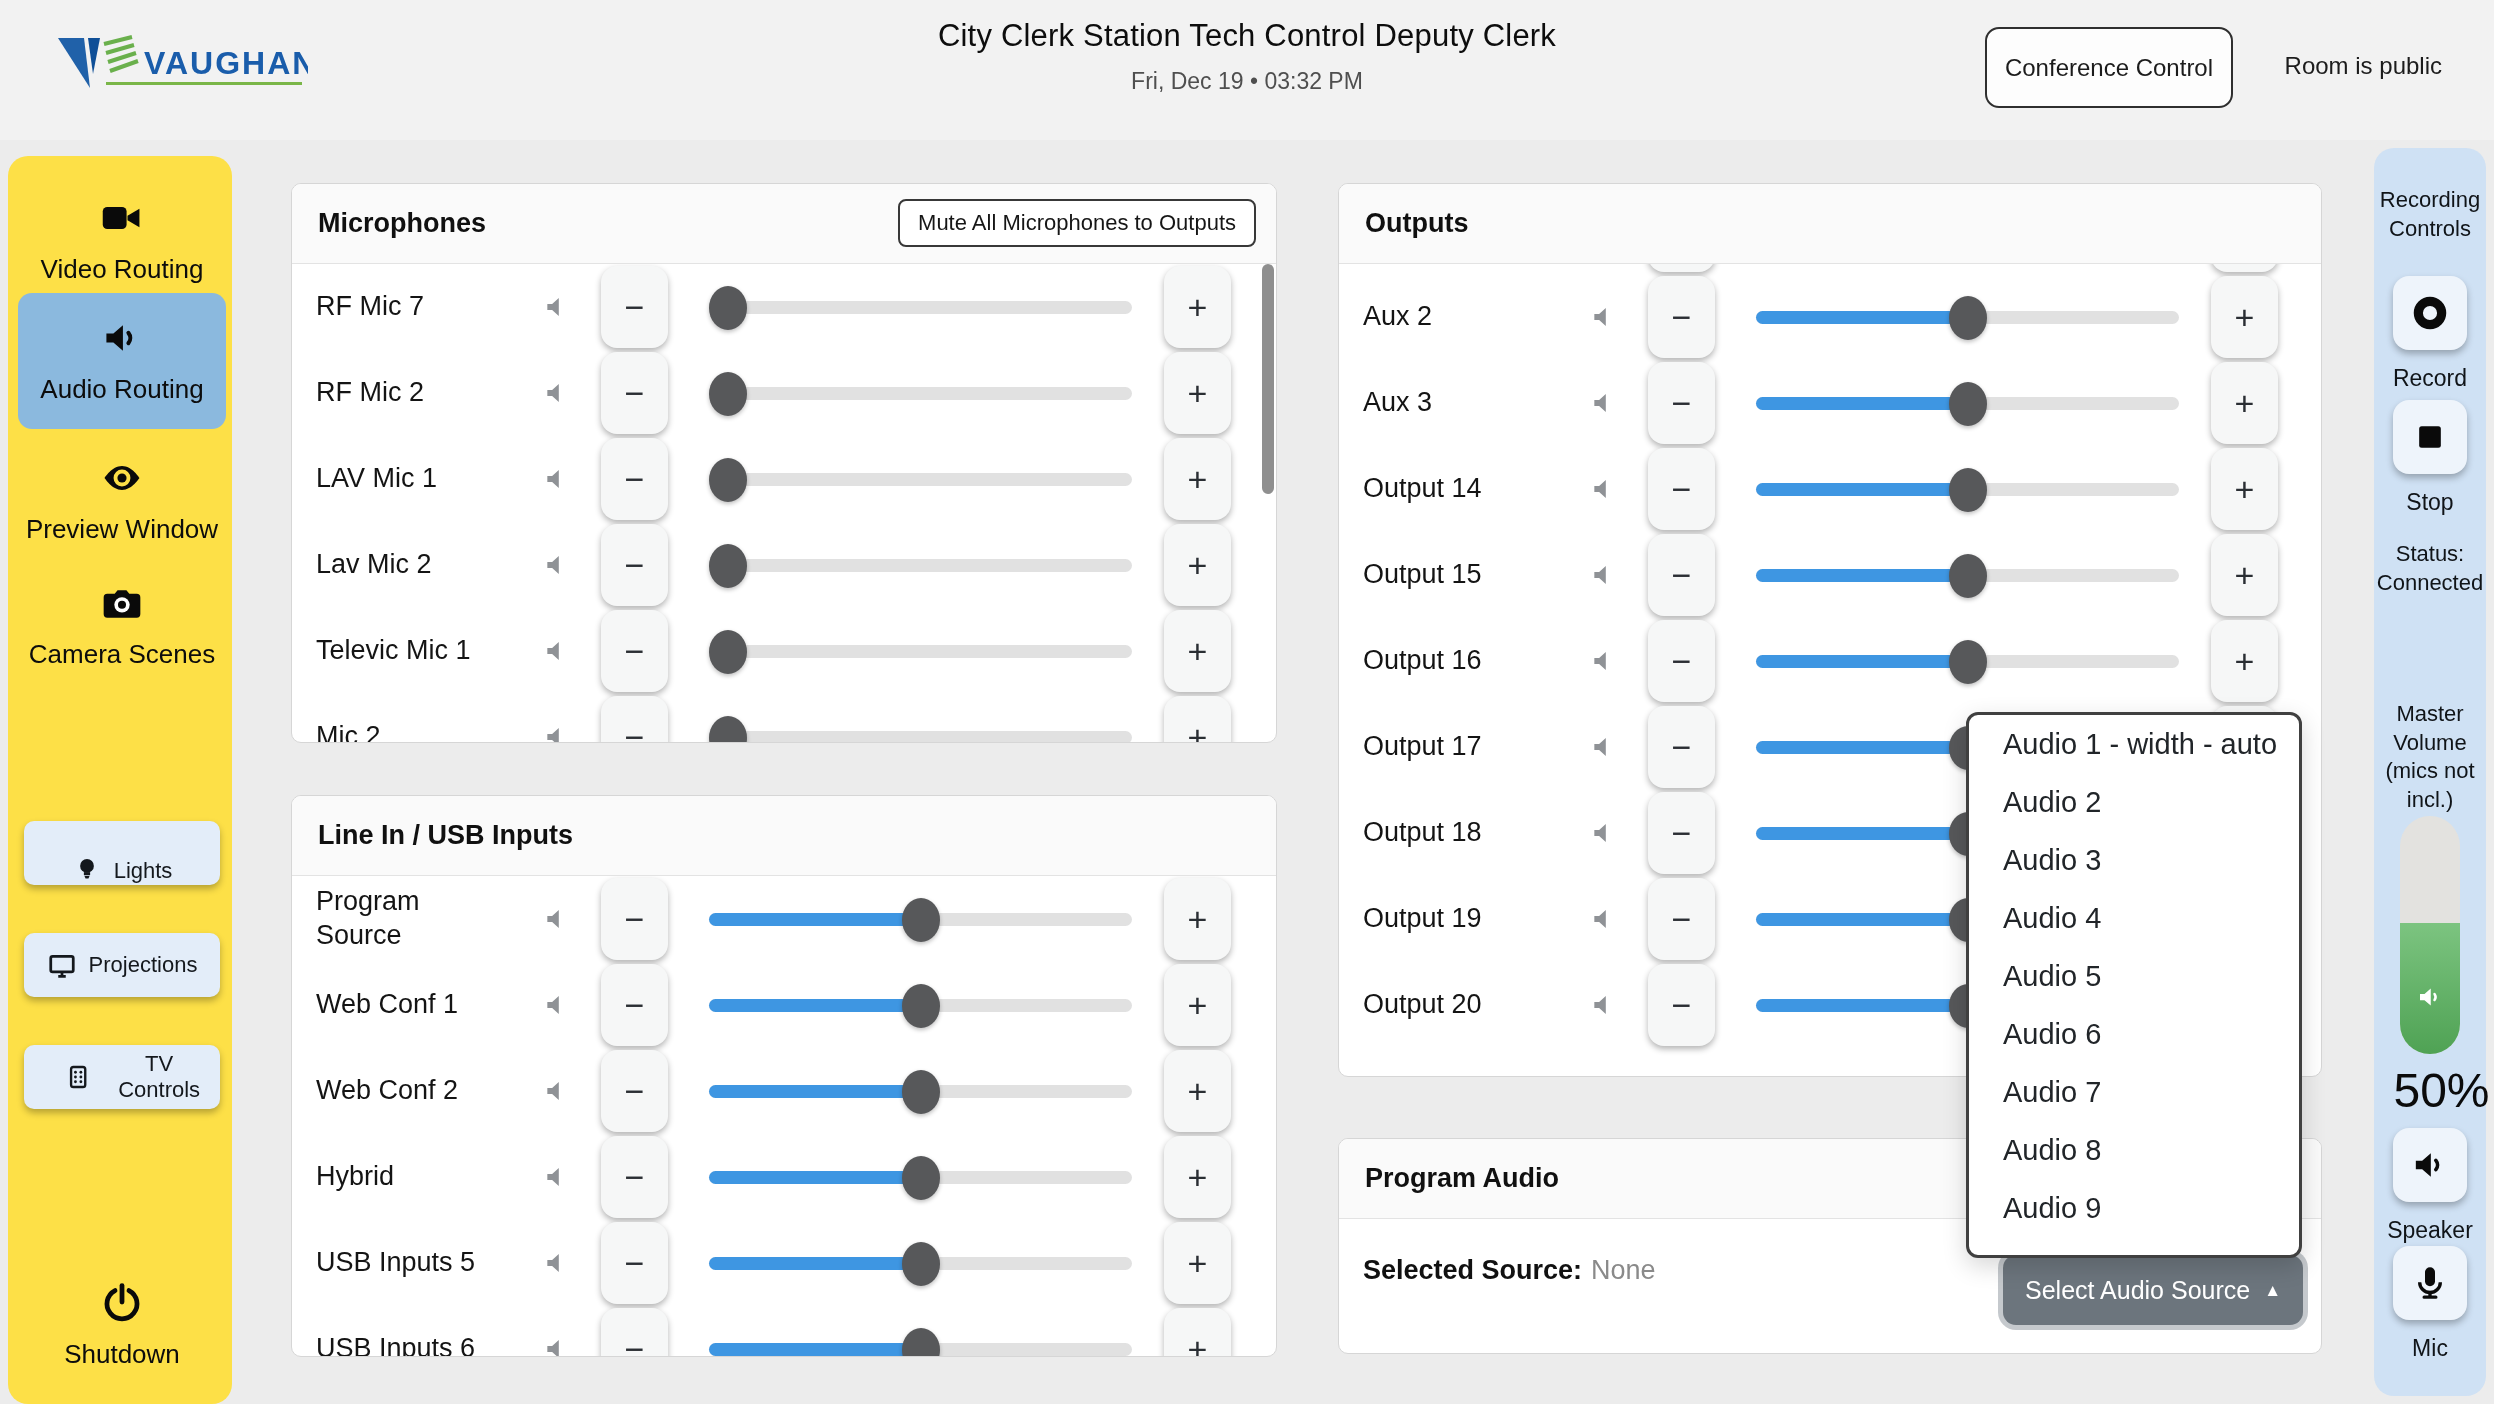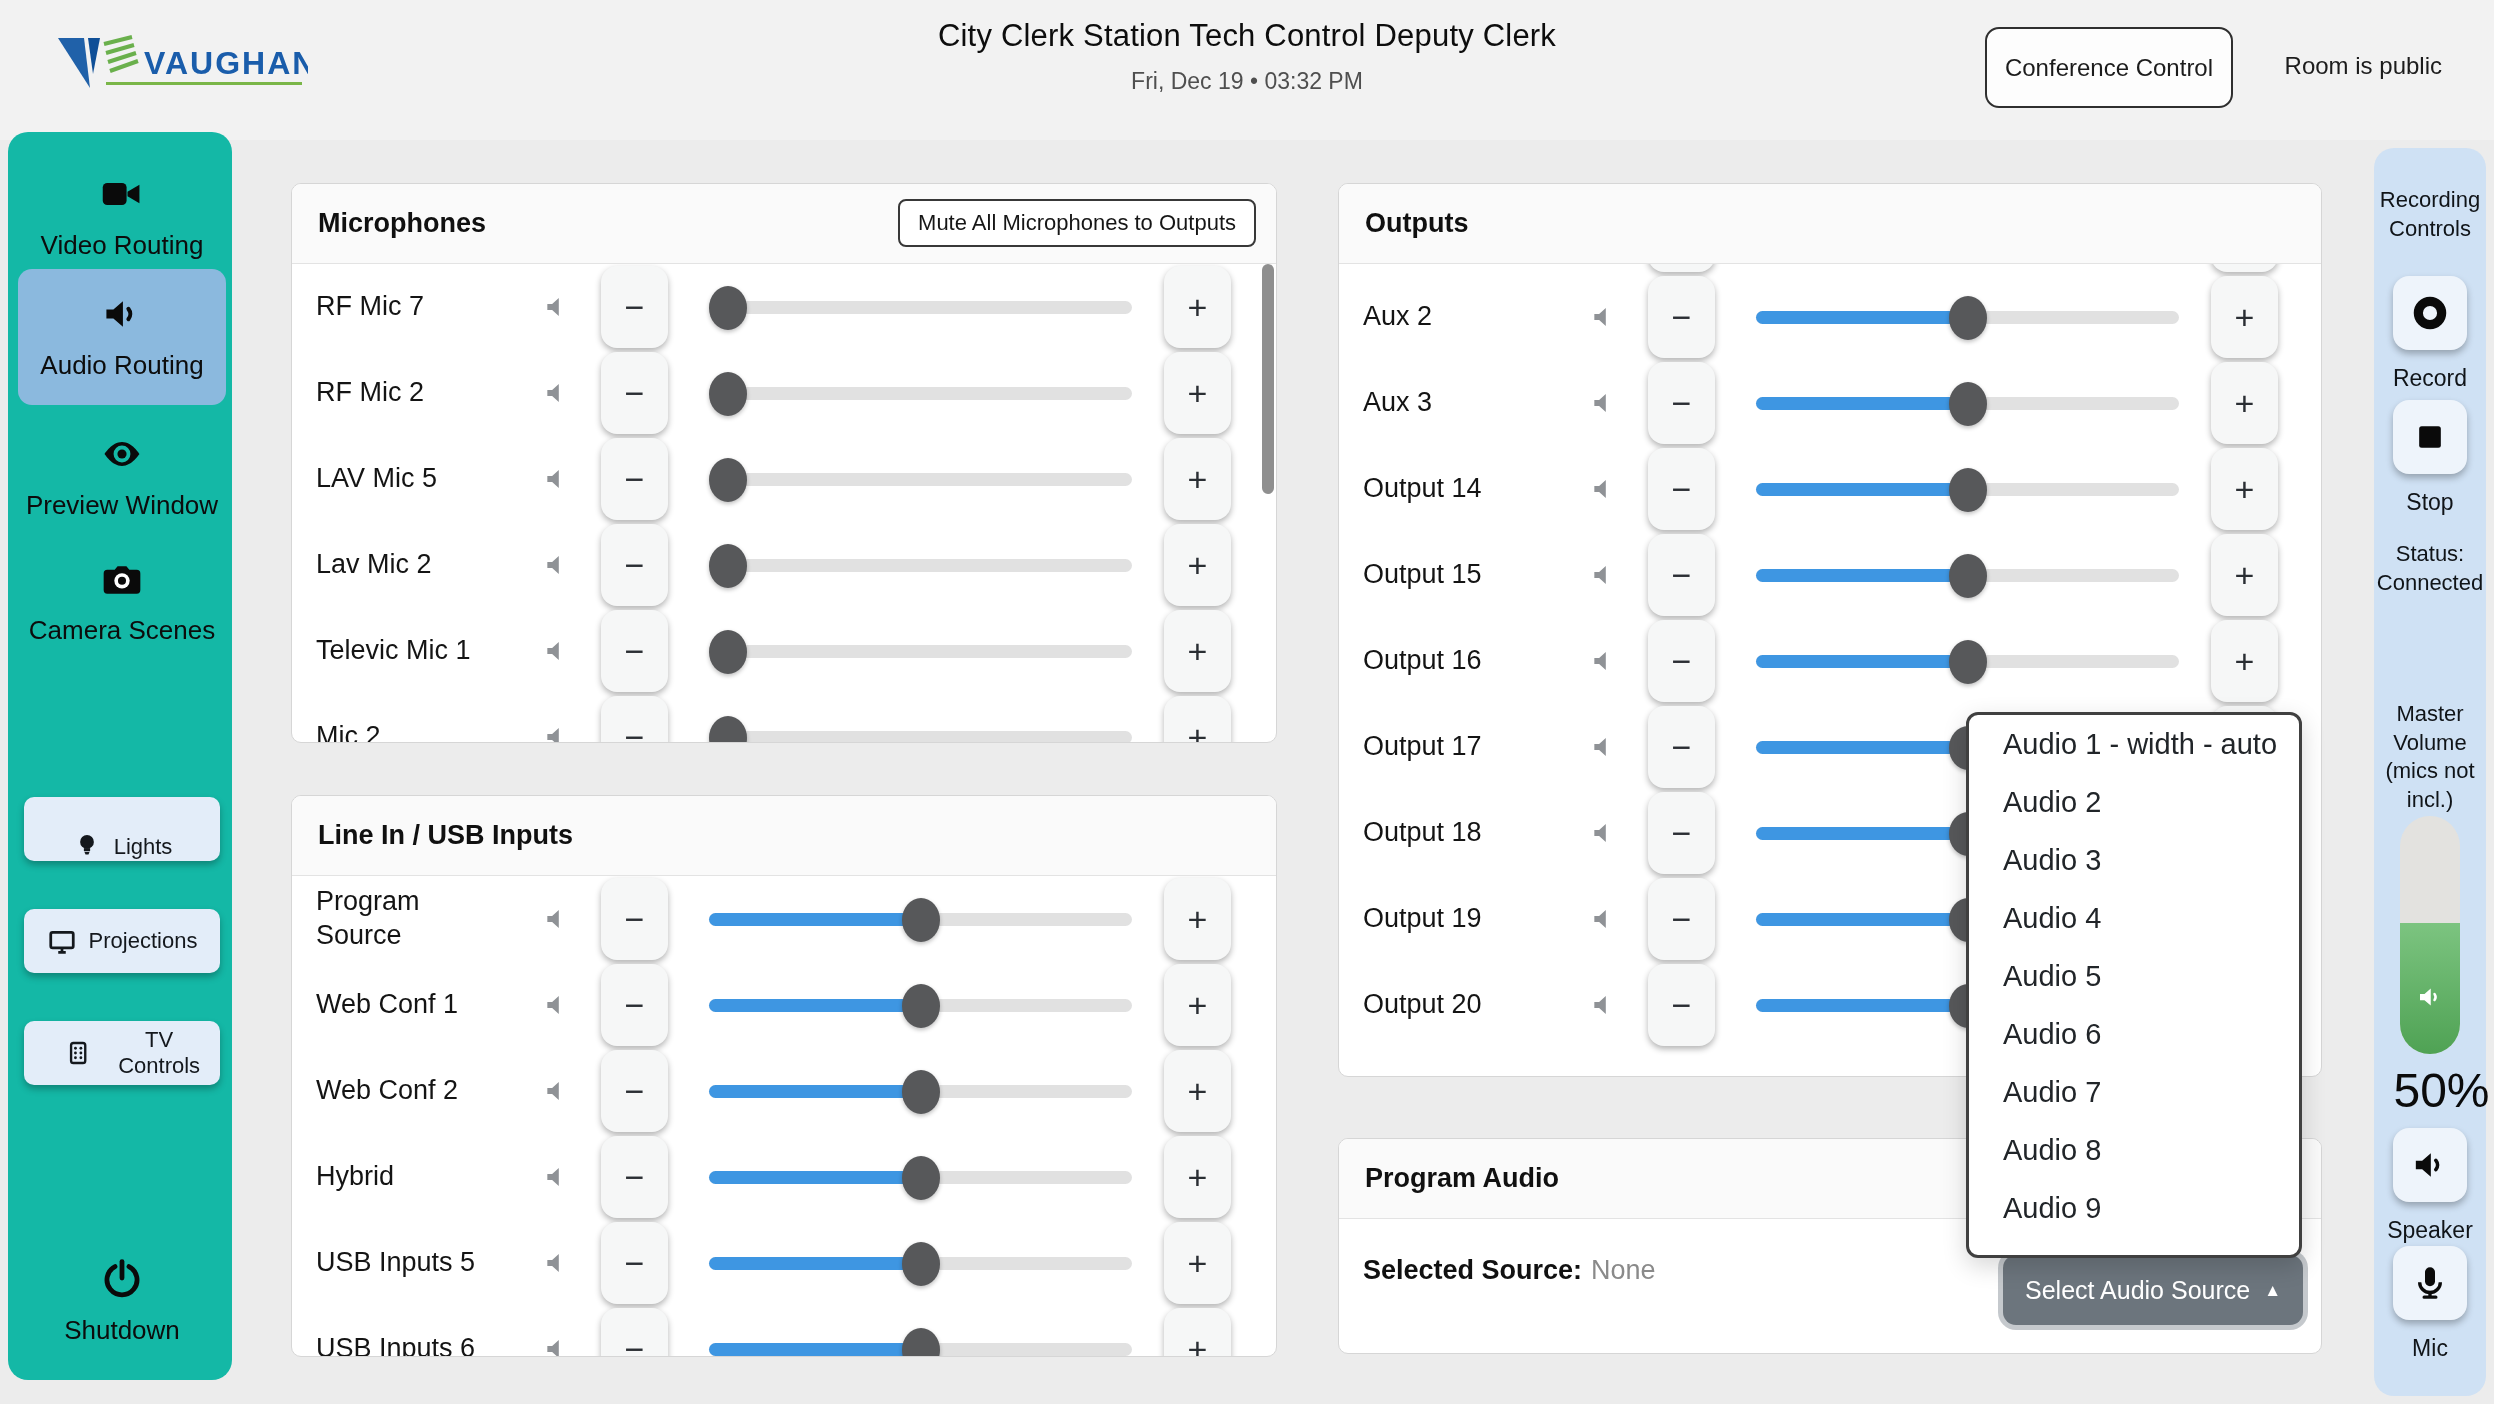--- a/index.html
+++ b/index.html
@@ -12,21 +12,21 @@
   .app-header{position:absolute;left:0;top:0;width:2494px;height:140px;background:#f2f2f2;}
   .logo{position:absolute;left:48px;top:22px;display:flex;align-items:center;}
   .header-center{position:absolute;left:50%;top:18px;transform:translateX(-50%);text-align:center;}
   .app-title{font-size:31px;color:#0d0d0d;letter-spacing:.2px;}
   .app-datetime{font-size:23px;color:#4f4f4f;margin-top:14px;}
   .conference-btn{position:absolute;right:261px;top:27px;width:248px;height:81px;background:#fdfdfd;
     border:2px solid #2f2f2f;border-radius:14px;font-size:24px;color:#1c1c1c;
     display:flex;align-items:center;justify-content:center;font-family:inherit;}
   .room-status{position:absolute;right:52px;top:52px;font-size:24px;color:#1c1c1c;}
   
-  .left-sidebar{position:absolute;left:8px;top:132px;width:224px;height:1248px;background:#14b8a6;border-radius:20px;}
+  .left-sidebar{position:absolute;left:8px;top:156px;width:224px;height:1248px;background:#fde047;border-radius:20px;}
   .right-sidebar{position:absolute;left:2374px;top:148px;width:112px;height:1248px;background:#cfe1f4;border-radius:20px;}
   .nav-item{position:absolute;left:0;width:228px;text-align:center;}
   .nav-item .nav-label{font-size:26px;color:#0c0c0c;margin-top:10px;}
   .nav-icon{display:inline-block;width:44px;height:44px;}
   .nav-active-tile{position:absolute;left:10px;top:137px;width:208px;height:136px;background:#8bb9de;border-radius:14px;}
   .util-btn{position:absolute;left:16px;width:196px;height:64px;background:#e3edf9;border:none;border-radius:10px;
     box-shadow:0 4px 7px rgba(0,0,0,.28);display:flex;align-items:center;justify-content:center;gap:12px;
     font-size:22px;color:#14181d;font-family:inherit;}
   .util-btn svg{width:30px;height:30px;}
   .rs-text{width:112px;text-align:center;font-size:22px;color:#101418;line-height:1.3;position:absolute;}
@@ -256,21 +256,21 @@
             <path d="M4 9.7v4.6h3.6l5 4.4V5.3l-5 4.4z" fill="#8f9296"></path>
           </svg></button>
         <button class="step-btn minus">−</button>
         <div class="slider">
           <div class="slider-fill" style="width: 0%;"></div>
           <div class="slider-thumb" style="left: 0px;"></div>
         </div>
         <button class="step-btn plus">+</button>
       </div>
       <div class="io-row">
-        <div class="row-label">LAV Mic 5</div>
+        <div class="row-label">LAV Mic 1</div>
         <button class="row-mute"><svg viewBox="0 0 24 24" width="32" height="32">
             <path d="M4 9.7v4.6h3.6l5 4.4V5.3l-5 4.4z" fill="#8f9296"></path>
           </svg></button>
         <button class="step-btn minus">−</button>
         <div class="slider">
           <div class="slider-fill" style="width: 0%;"></div>
           <div class="slider-thumb" style="left: 0px;"></div>
         </div>
         <button class="step-btn plus">+</button>
       </div>

